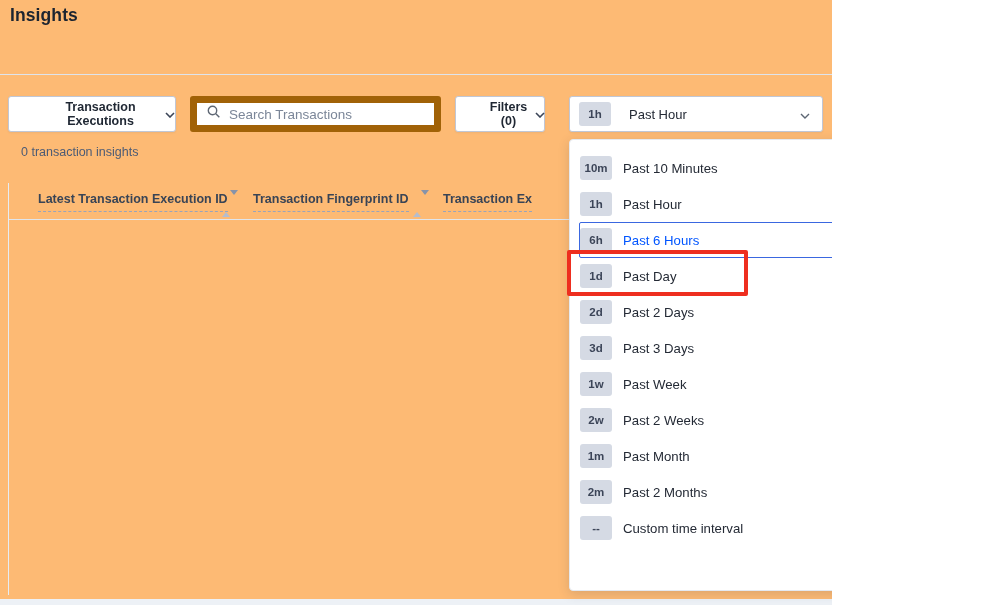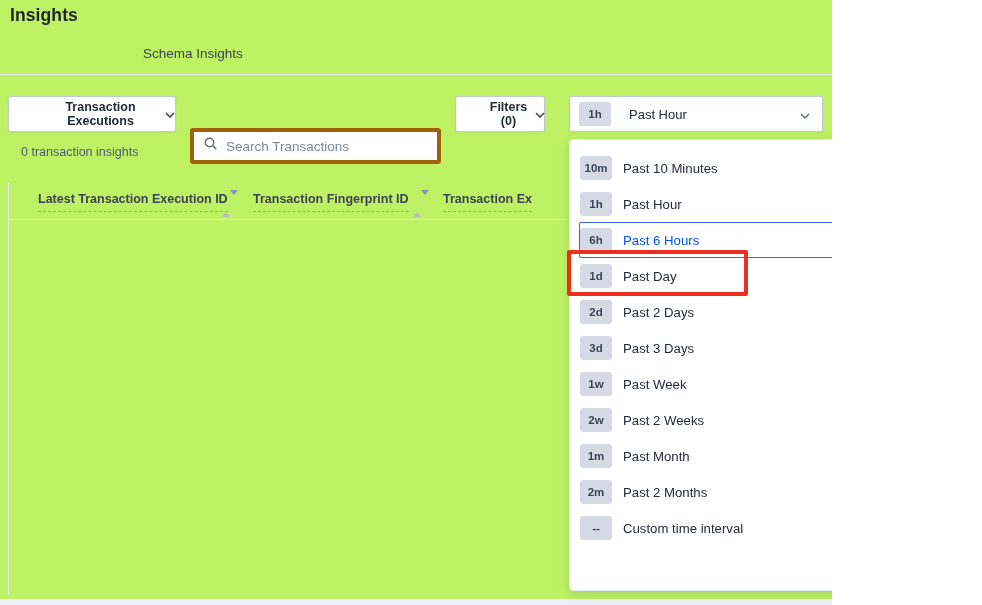--- a/index.html
+++ b/index.html
@@ -1,36 +1,36 @@
 <!DOCTYPE html>
 <html><head>
 <meta charset="utf-8">
 <style>
   * { margin:0; padding:0; box-sizing:border-box; }
   html,body { background:#ffffff; }
   body { font-family:"Liberation Sans", sans-serif; }
-  .page { position:relative; width:832px; height:605px; background:#bef264; overflow:hidden;text-decoration:underline; }
+  .page { position:relative; width:832px; height:605px; background:#fdba74; overflow:hidden;text-decoration:underline; }
 
   
   .page-title { position:absolute; left:10px; top:5px; font-size:17.5px; font-weight:bold; color:#1c2430; letter-spacing:.1px; }
   .tabs { position:absolute; left:0; right:0; top:42px; height:33px; border-bottom:1px solid #dee4ec; }
   .tab { position:absolute; top:4px; font-size:13.5px; color:#394455; cursor:pointer; padding-bottom:10px; }
   .tab.active { color:#0055ff; font-weight:bold; border-bottom:2px solid #0055ff; }
   .tab.t0 { left:8px; }
   .tab.t1 { left:143px; }
 
   
   .btn { position:absolute; top:96px; height:36px; background:#fff; border:1px solid #c0c7d6; border-radius:3px;
          box-shadow:0 1px 2px rgba(61,83,112,.08); display:flex; align-items:center; justify-content:center;
          font-family:"Liberation Sans", sans-serif; font-size:12.5px; font-weight:bold; color:#1f2733; cursor:pointer; gap:8px;padding-left:35px; }
   .type-select { left:8px; width:168px; }
   .filters-btn { left:455px; width:90px; }
   .now-btn { left:920px; width:48px; font-size:13px; }
-  .searchbox { position:absolute; left:190px; top:96px; width:251px; height:36px; border:4px solid #a16207; border-radius:3px;
-               background:#fff; display:flex; align-items:center; padding:0 10px; gap:8px;margin-top:32px; }
+  .searchbox { position:absolute; left:190px; top:96px; width:251px; height:36px; border:7px solid #a16207; border-radius:3px;
+               background:#fff; display:flex; align-items:center; padding:0 10px; gap:8px; }
   .searchbox input { border:none; outline:none; flex:1; font-size:13.5px; color:#242a35; font-family:"Liberation Sans", sans-serif; }
   .searchbox input::placeholder { color:#7b8698; }
   .time-select { left:569px; width:254px; justify-content:flex-start; padding:0 12px 0 9px; font-weight:normal; font-size:13px; color:#242a35; }
   .time-select .lbl { flex:1; text-align:left; }
   .badge { display:inline-flex; align-items:center; justify-content:center; width:32px; height:24px; border-radius:3px;
            background:#d5dae4; color:#3c4558; font-size:11.5px; font-weight:bold; flex:none; }
   .pager { position:absolute; left:841px; top:96px; width:71px; height:36px; border:1px solid #c0c7d6; border-radius:3px;
            background:#fff; display:flex; box-shadow:0 1px 2px rgba(61,83,112,.08); }
   .pager button { flex:1; background:none; border:none; cursor:pointer; display:flex; align-items:center; justify-content:center; }
   .pager button:first-child { border-right:1px solid #c0c7d6; }
@@ -60,21 +60,20 @@
   .bottom-strip { position:absolute; left:0; right:0; top:599px; height:6px; background:#edf1f6; }
 </style>
 </head>
 <body>
 
 <div class="page">
 
   <div class="page-title">Insights</div>
 
   <div class="tabs">
-    <div class="tab t1">Schema Insights</div>
   </div>
 
   <button class="btn type-select">
     <span>Transaction Executions</span>
     <span><svg width="10" height="6" viewBox="0 0 10 6">
           <polyline points="1,1 5,5 9,1" fill="none" stroke="#3c4558" stroke-width="1.6"></polyline>
         </svg></span>
   </button>
 
   <div class="searchbox">

